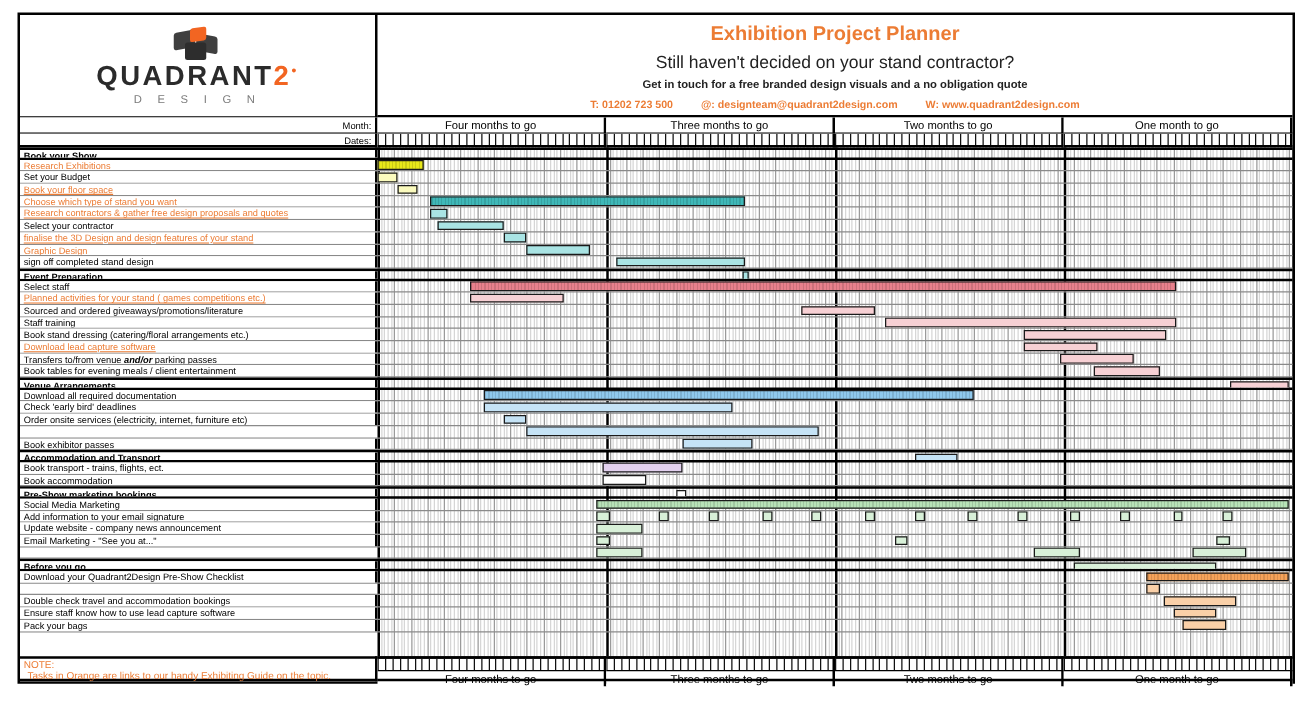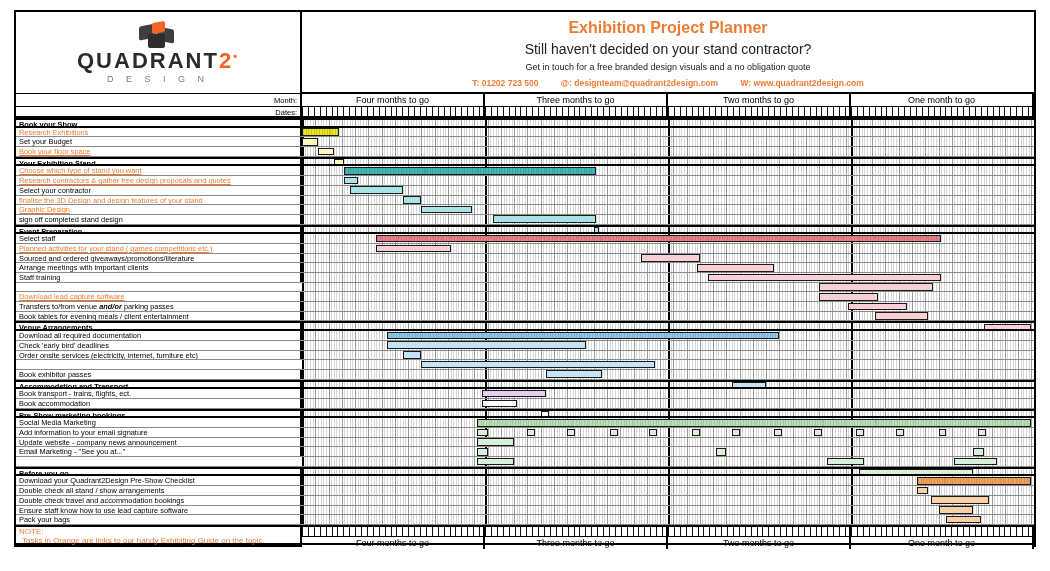--- a/index.html
+++ b/index.html
@@ -22,21 +22,21 @@
   .c-or{width:13px;height:11px;left:17px;top:0px;background:#f26522;transform:skewY(-8deg);}
   .logo-word{font-weight:bold;font-size:22px;letter-spacing:2px;color:#2b2b2b;line-height:1;}
   .logo-word .two{color:#f26522;}
   .logo-word .dot{color:#f26522;font-size:11px;vertical-align:super;}
   .logo-sub{font-size:9px;letter-spacing:5px;color:#7a7a7a;margin-top:2px;}
 
   #title-cell{position:absolute;left:302px;top:12px;width:732px;height:82px;
               border-bottom:2px solid #000;box-sizing:border-box;text-align:center;padding-top:5px;}
   #title-cell .t1{color:#ec7c34;font-size:16px;font-weight:bold;line-height:1.4;}
   #title-cell .t2{color:#222;font-size:14px;line-height:1.5;}
-  #title-cell .t3{color:#222;font-size:9px;font-weight:normal;line-height:1.7;}
+  #title-cell .t3{color:#222;font-size:9px;font-weight:bold;line-height:1.7;}
   #title-cell .t4{color:#ec7c34;font-size:8.5px;font-weight:bold;line-height:1.8;}
   #title-cell .t4 span{margin:0 10px;}
 
   
   .lbl-col{position:absolute;left:16px;width:286px;border-right:2px solid #000;
            box-sizing:border-box;text-align:right;padding-right:3px;font-size:7.5px;
            border-bottom:1px solid #000;background:#fff;}
   #month-lbl{top:94px;height:13px;line-height:13px;}
   #dates-lbl{top:107px;height:11px;line-height:11px;border-bottom:2px solid #000;}
 
@@ -547,26 +547,20 @@
         <div class="gantt">
           <div class="bar" style="left: 0px; width: 15.913px; background: rgb(251, 251, 190);"></div>
         </div>
       </div>
       <div class="row">
         <div class="lbl link">Book your floor space</div>
         <div class="gantt">
           <div class="bar" style="left: 15.913px; width: 15.913px; background: rgb(251, 251, 190);"></div>
         </div>
       </div>
-      <div class="row sect">
-        <div class="lbl">Your Exhibition Stand</div>
-        <div class="gantt">
-          <div class="bar" style="left: 31.8261px; width: 10.6087px; background: rgb(251, 251, 190);"></div>
-        </div>
-      </div>
       <div class="row">
         <div class="lbl link">Choose which type of stand you want</div>
         <div class="gantt">
           <div class="bar" style="left: 42.4348px; width: 251.957px; background: repeating-linear-gradient(90deg, rgba(0, 0, 0, 0.12) 0px, rgba(0, 0, 0, 0.12) 1px, rgba(255, 255, 255, 0) 1px, rgba(255, 255, 255, 0) 2.65px) rgb(63, 184, 184);"></div>
         </div>
       </div>
       <div class="row">
         <div class="lbl link">Research contractors &amp; gather free design proposals and quotes</div>
         <div class="gantt">
           <div class="bar" style="left: 42.4348px; width: 13.2609px; background: rgb(169, 228, 228);"></div>
@@ -614,32 +608,27 @@
           <div class="bar" style="left: 74.2609px; width: 74.2609px; background: rgb(247, 208, 212);"></div>
         </div>
       </div>
       <div class="row">
         <div class="lbl">Sourced and ordered giveaways/promotions/literature</div>
         <div class="gantt">
           <div class="bar" style="left: 339.478px; width: 58.3478px; background: rgb(247, 208, 212);"></div>
         </div>
       </div>
       <div class="row">
-        <div class="lbl">Arrange meetings with important clients</div>
-        <div class="gantt">
-          <div class="bar" style="left: 395.174px; width: 76.913px; background: rgb(247, 208, 212);"></div>
-        </div>
-      </div>
-      <div class="row">
         <div class="lbl">Staff training</div>
         <div class="gantt">
           <div class="bar" style="left: 405.783px; width: 233.391px; background: rgb(247, 208, 212);"></div>
         </div>
       </div>
       <div class="row">
+        <div class="lbl">Book stand dressing (catering/floral arrangements etc.)</div>
         <div class="gantt">
           <div class="bar" style="left: 517.174px; width: 114.043px; background: rgb(247, 208, 212);"></div>
         </div>
       </div>
       <div class="row">
         <div class="lbl link">Download lead capture software</div>
         <div class="gantt">
           <div class="bar" style="left: 517.174px; width: 58.3478px; background: rgb(247, 208, 212);"></div>
         </div>
       </div>
@@ -765,21 +754,20 @@
           <div class="bar" style="left: 556.957px; width: 114.043px; background: rgb(216, 240, 216);"></div>
         </div>
       </div>
       <div class="row">
         <div class="lbl">Download your Quadrant2Design Pre-Show Checklist</div>
         <div class="gantt">
           <div class="bar" style="left: 615.304px; width: 114.043px; background: repeating-linear-gradient(90deg, rgba(0, 0, 0, 0.12) 0px, rgba(0, 0, 0, 0.12) 1px, rgba(255, 255, 255, 0) 1px, rgba(255, 255, 255, 0) 2.65px) rgb(245, 162, 89);"></div>
         </div>
       </div>
       <div class="row">
-        <div class="lbl">Double check all stand / show arrangements</div>
         <div class="gantt">
           <div class="bar" style="left: 615.304px; width: 10.6087px; background: rgb(250, 208, 168);"></div>
         </div>
       </div>
       <div class="row">
         <div class="lbl">Double check travel and accommodation bookings</div>
         <div class="gantt">
           <div class="bar" style="left: 628.565px; width: 58.3478px; background: rgb(250, 208, 168);"></div>
         </div>
       </div>

